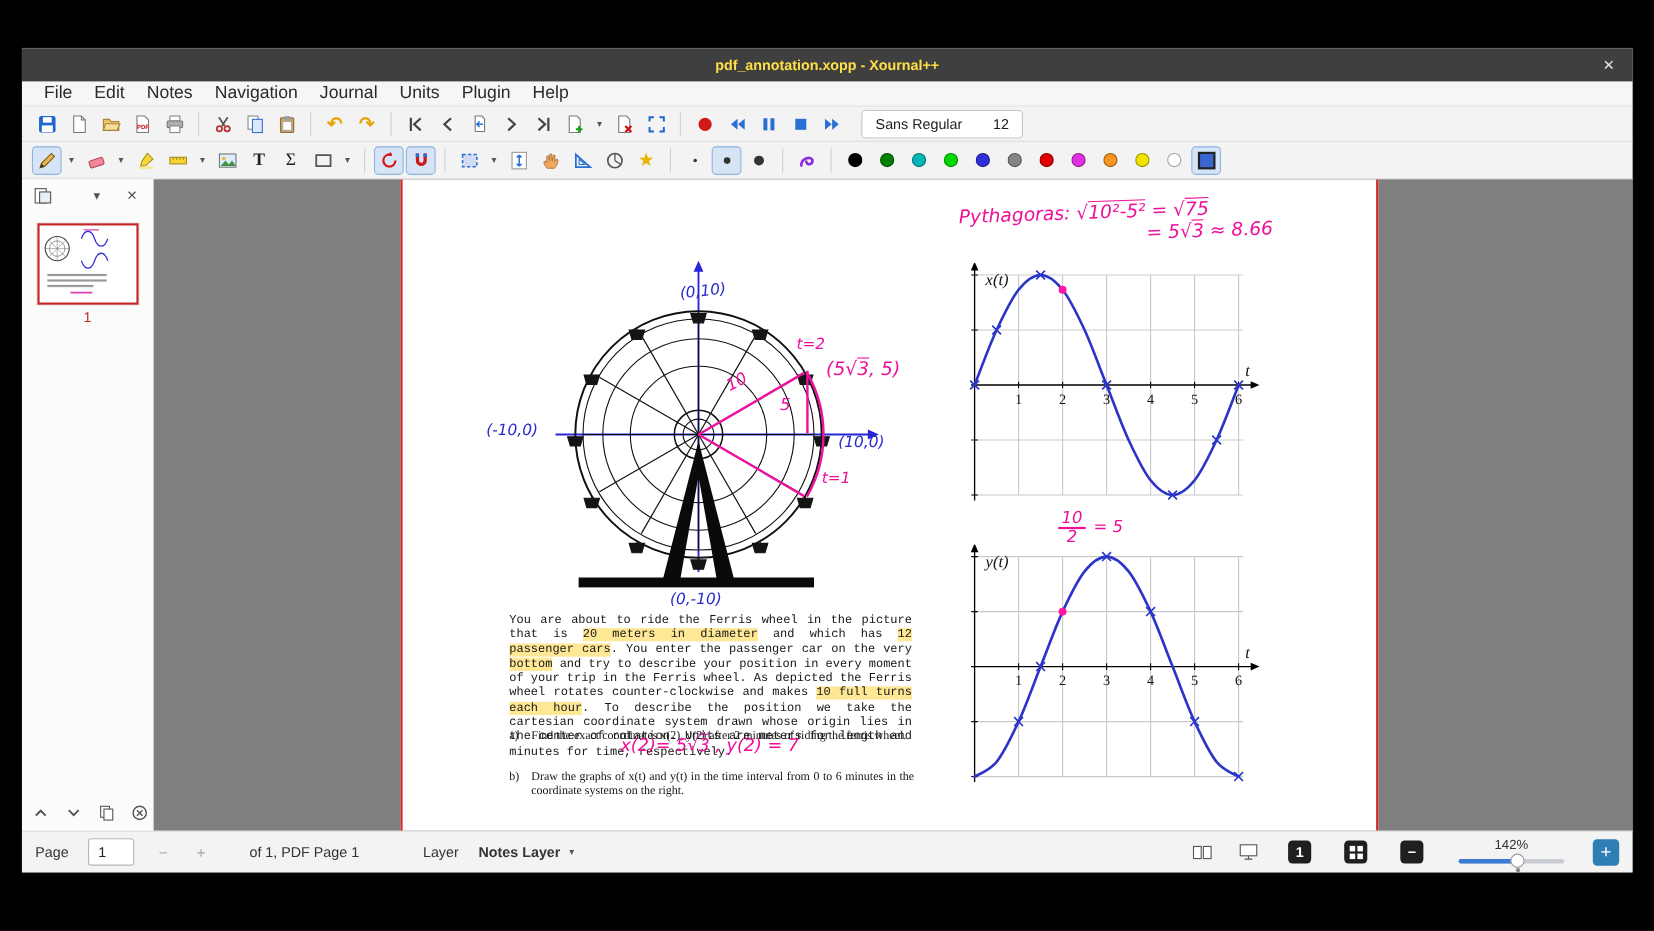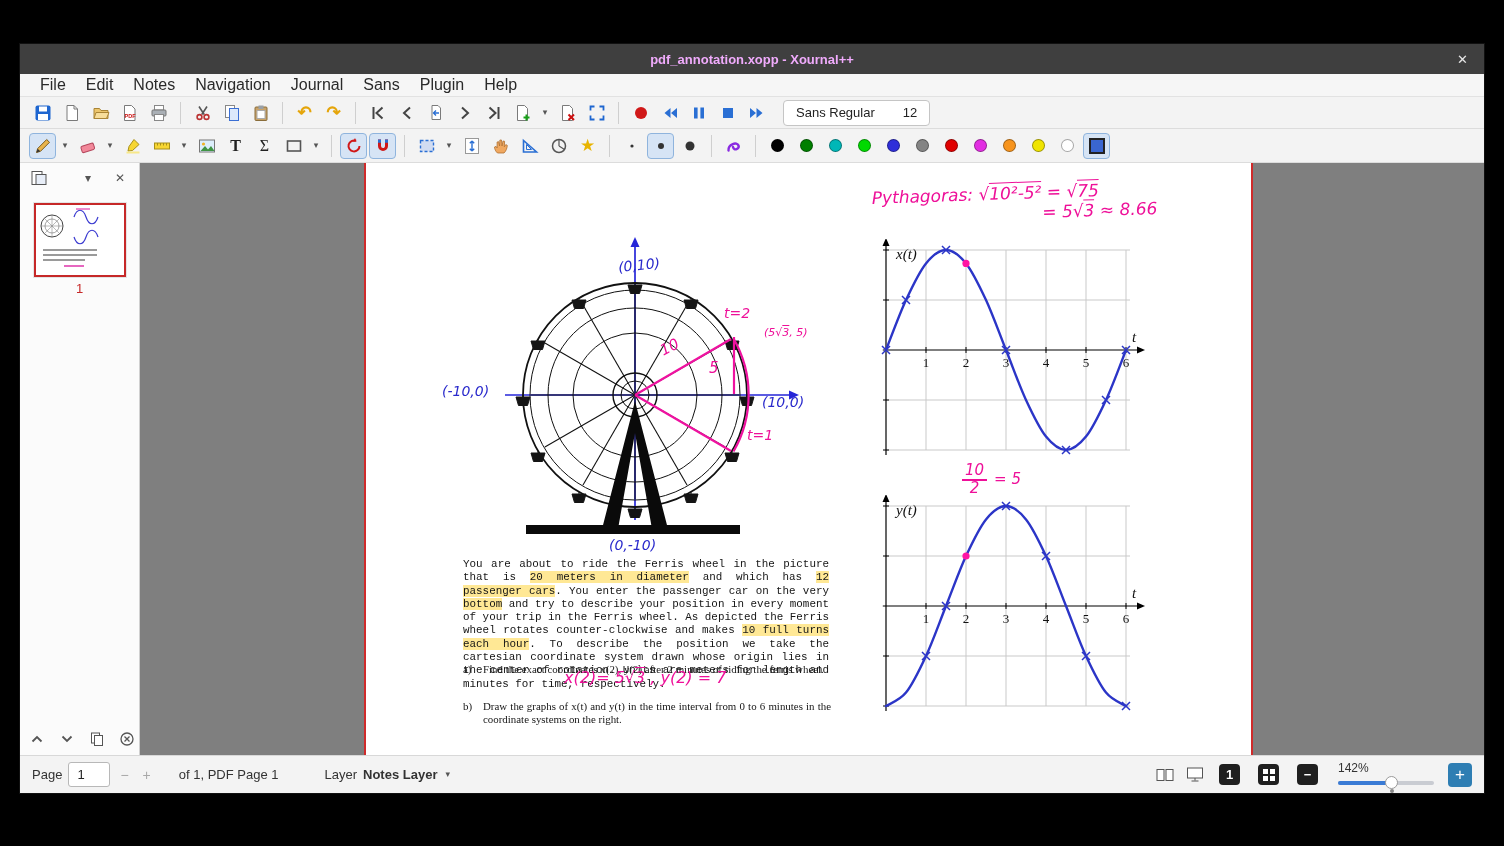--- a/index.html
+++ b/index.html
@@ -1,19 +1,19 @@
 <!DOCTYPE html>
 <html><head>
 <meta charset="utf-8">
 <style>
 *{margin:0;padding:0;box-sizing:border-box}
 html,body{width:1504px;height:846px;background:#000;overflow:hidden;font-family:"Liberation Sans",sans-serif}
 .window{position:absolute;left:20px;top:44px;width:1464px;height:749px;background:#f2f2f2;display:flex;flex-direction:column;box-shadow:0 0 0 1px #111}
 .titlebar{flex:0 0 30px;background:#3f3f3f;display:flex;align-items:center;justify-content:center;position:relative}
-.title{color:#f0abfc;font-size:13px;font-weight:bold}
+.title{color:#fde047;font-size:13px;font-weight:bold}
 .closebtn{position:absolute;right:16px;color:#e8e8e8;font-size:13px}
 .menubar{flex:0 0 22px;background:#f6f6f6;display:flex;align-items:center;padding-left:10px;border-bottom:1px solid #e2e2e2}
 .menu-item{padding:2px 10px;font-size:16px;color:#2a2a2a}
 .toolbar{background:#f3f3f3;display:flex;align-items:center;padding:0 8px;border-bottom:1px solid #dcdcdc}
 .tb1{flex:0 0 32px}.tb2{flex:0 0 34px}
 .tb-row{display:flex;align-items:center}
 .tb-btn{width:27px;height:26px;margin:0 1px;display:flex;align-items:center;justify-content:center;border-radius:4px;border:1px solid transparent}
 .tb-btn.pressed{background:#d6e4f5;border-color:#8fb4dd}
 .tb-chev{width:14px}
 .chev-g{font-size:9px;color:#555;line-height:1}
@@ -26,30 +26,30 @@
 .sidebar{width:120px;background:#fbfbfb;border-right:1px solid #d0d0d0;position:relative;display:flex;flex-direction:column}
 .sb-head{height:30px;display:flex;align-items:center;padding:0 8px;gap:10px}
 .sb-btn{width:22px;height:22px;display:flex;align-items:center;justify-content:center;color:#555;font-size:12px}
 .thumb{width:92px;height:74px;margin:10px auto 4px;background:#fff;border:2px solid #c62828;box-shadow:0 0 0 1px #e4e4e4}
 .thumb-label{color:#c62828;font-size:13px;text-align:center}
 .sb-bottom{position:absolute;bottom:5px;left:6px;display:flex;gap:8px}
 .canvas{flex:1;background:#7f7f7f;position:relative;overflow:hidden}
 .page{position:absolute;left:224px;top:0;width:889px;height:593px;background:#fff;border-left:2px solid #cf2b2b;border-right:2px solid #cf2b2b}
 .figure{position:absolute;left:0;top:0}
 .chartbox{position:absolute}
-.statusbar{flex:0 0 38px;background:#f3f3f3;border-top:1px solid #d8d8d8;display:flex;align-items:center;padding:0 12px;font-size:13px;color:#333;gap:6px}
+.statusbar{flex:0 0 38px;background:#f3f3f3;border-top:1px solid #d8d8d8;display:flex;align-items:center;padding:0 12px;font-size:13px;color:#333;gap:18px}
 .page-input{width:42px;height:25px;border:1px solid #b8b8b8;border-radius:3px;padding-left:8px;font-size:13px;font-family:"Liberation Sans",sans-serif;background:#fff;color:#222}
 .spin{color:#a8a8a8;font-size:14px;padding:0 4px}
 .pageinfo{margin-left:18px;color:#333}
 .layer-value{display:flex;align-items:center;font-size:13px}
 .sb-spacer{flex:1}
 .sb-icon{width:24px;height:22px;display:flex;align-items:center;justify-content:center}
 .dark-btn{width:21px;height:21px;background:#1f1f1f;border-radius:4px;color:#fff;display:flex;align-items:center;justify-content:center;font-size:13px;font-weight:bold;margin:0 6px}
 .plus-btn{width:24px;height:24px;background:#2e7eb3;border-radius:4px;color:#fff;display:flex;align-items:center;justify-content:center;font-size:17px;margin-left:8px}
-.zoomwrap{width:96px;display:flex;flex-direction:column;align-items:flex-start;margin-left:8px}
+.zoomwrap{width:96px;display:flex;flex-direction:column;align-items:center;margin-left:8px}
 .zoom-label{font-size:12px;color:#333;margin-bottom:1px}
 .zoom-slider{position:relative;width:96px;height:13px}
 .zoom-track{position:absolute;left:0;top:5px;width:100%;height:4px;background:#c9ccd2;border-radius:2px}
 .zoom-fill{position:absolute;left:0;top:5px;width:55%;height:4px;background:#3a7bd5;border-radius:2px}
 .zoom-knob{position:absolute;left:49%;top:0;width:13px;height:13px;background:#fff;border:1px solid #9a9a9a;border-radius:50%}
 .zoom-tick{position:absolute;left:54%;top:13px;width:4px;height:4px;background:#888;border-radius:50%}
 .hw{position:absolute;font-family:"DejaVu Sans",sans-serif;font-style:italic;white-space:nowrap}
 .hw-pink{color:#ee1099}
 .hw-blue{color:#2a2acc}
 .ov{text-decoration:overline}
@@ -71,21 +71,21 @@
     <div class="title">pdf_annotation.xopp - Xournal++</div>
     <div class="closebtn">✕</div>
   </div>
 
   <div class="menubar" id="menubar">
       <div class="menu-item">File</div>
       <div class="menu-item">Edit</div>
       <div class="menu-item">Notes</div>
       <div class="menu-item">Navigation</div>
       <div class="menu-item">Journal</div>
-      <div class="menu-item">Sans</div>
+      <div class="menu-item">Units</div>
       <div class="menu-item">Plugin</div>
       <div class="menu-item">Help</div>
     </div>
 
   <div class="toolbar tb1">
     <div class="tb-row" id="tb1-icons">
         <div class="tb-btn">
           <svg width="18" height="18" viewBox="0 0 18 18">
             <rect x="1.5" y="1.5" width="15" height="15" rx="2" fill="#1e66d0"></rect>
             <rect x="5" y="2.5" width="8" height="5" fill="#fff"></rect>
@@ -519,21 +519,21 @@
             <path d="M367.5 175.5 A113 113 0 0 1 367.5 288.5"></path>
           </g>
         </svg>
 
         <div class="hw hw-blue" style="left:252px;top:94px;font-size:14px;transform:rotate(-6deg)">(0,10)</div>
         <div class="hw hw-blue" style="left:76px;top:220px;font-size:14px">(-10,0)</div>
         <div class="hw hw-blue" style="left:396px;top:231px;font-size:14px">(10,0)</div>
         <div class="hw hw-blue" style="left:243px;top:374px;font-size:14px">(0,-10)</div>
 
         <div class="hw hw-pink" style="left:358px;top:142px;font-size:14px">t=2</div>
-        <div class="hw hw-pink" style="left:398px;top:163px;font-size:11px"><span>(5√</span><span class="ov">3</span><span>, 5)</span></div>
+        <div class="hw hw-pink" style="left:385px;top:163px;font-size:17px"><span>(5√</span><span class="ov">3</span><span>, 5)</span></div>
         <div class="hw hw-pink" style="left:294px;top:175px;font-size:15px;transform:rotate(-27deg)">10</div>
         <div class="hw hw-pink" style="left:343px;top:196px;font-size:15px">5</div>
         <div class="hw hw-pink" style="left:381px;top:264px;font-size:14px">t=1</div>
 
         <div class="hw hw-pink" style="left:506px;top:20px;font-size:17px;transform:rotate(-2deg)">
           <div><span>Pythagoras: </span><span>√</span><span class="ov">10²-5²</span><span> = </span><span>√</span><span class="ov">75</span></div>
           <div style="margin-left:170px"><span>= 5√</span><span class="ov">3</span><span> ≈ 8.66</span></div>
         </div>
 
         <div class="chartbox" id="chart-0" style="left:514px;top:76px"><svg width="268" height="225" viewBox="0 0 268 225">

